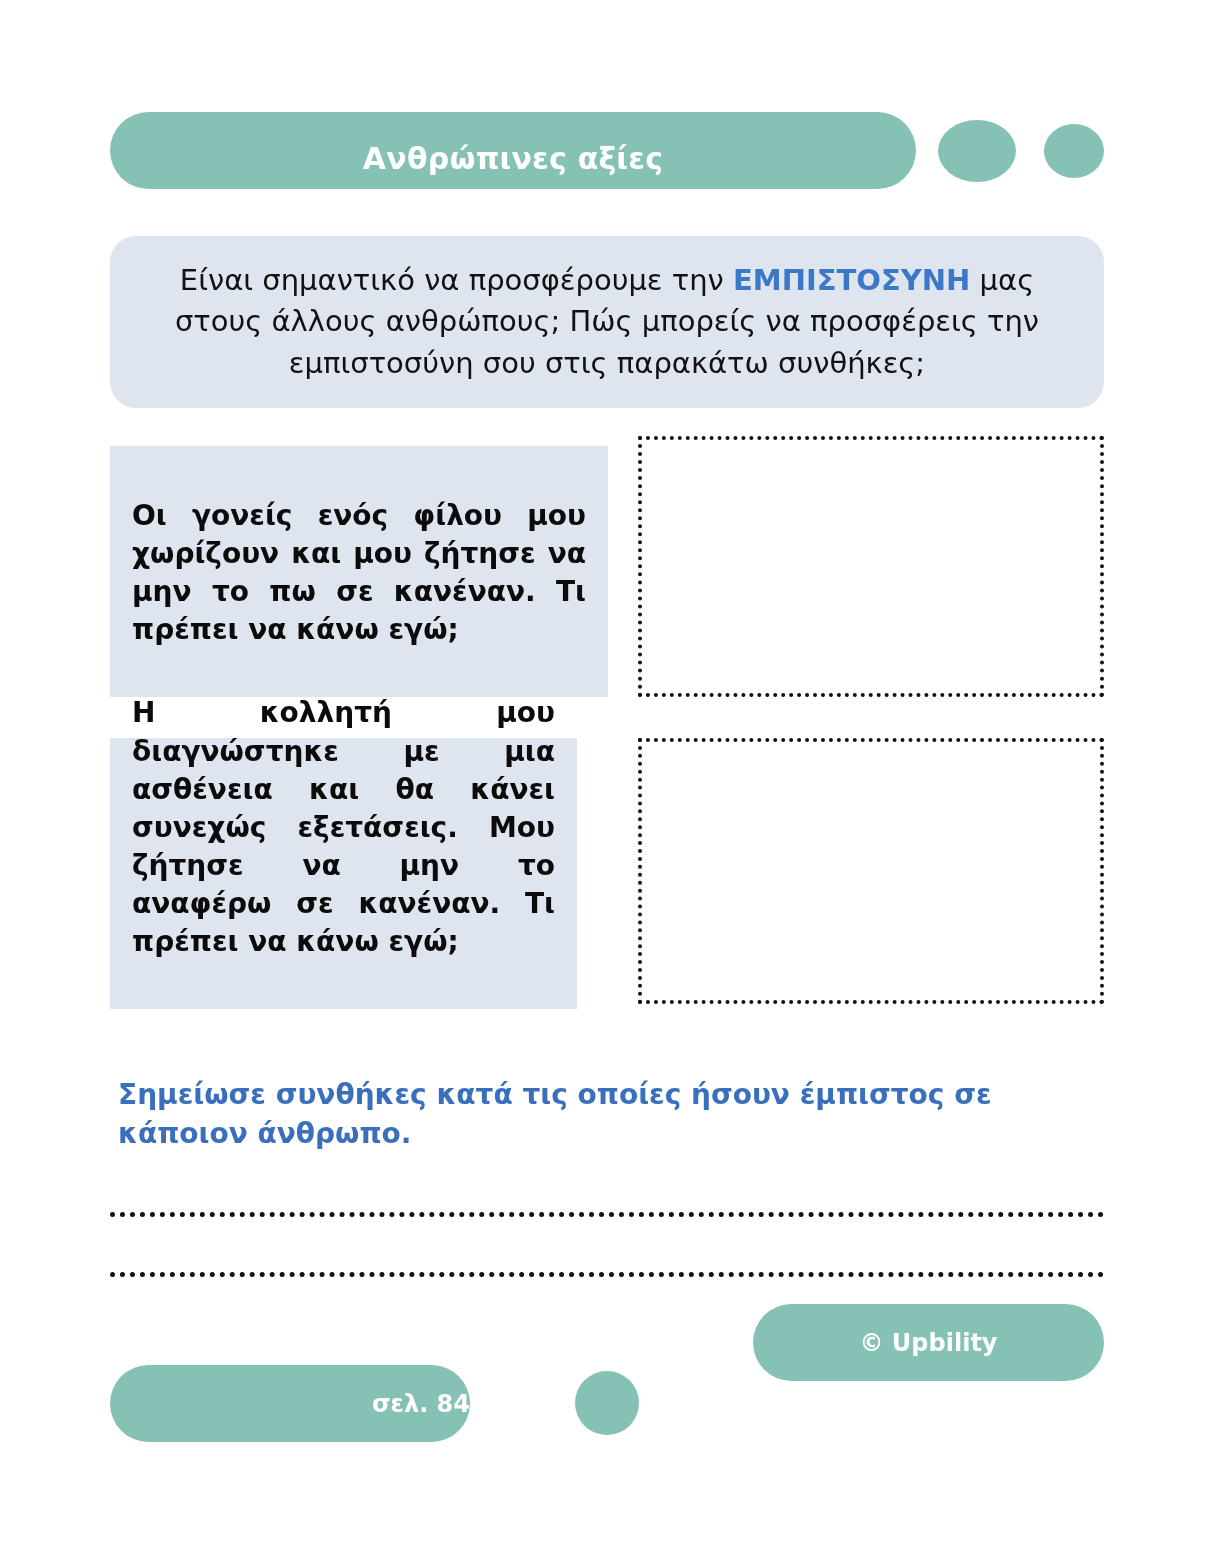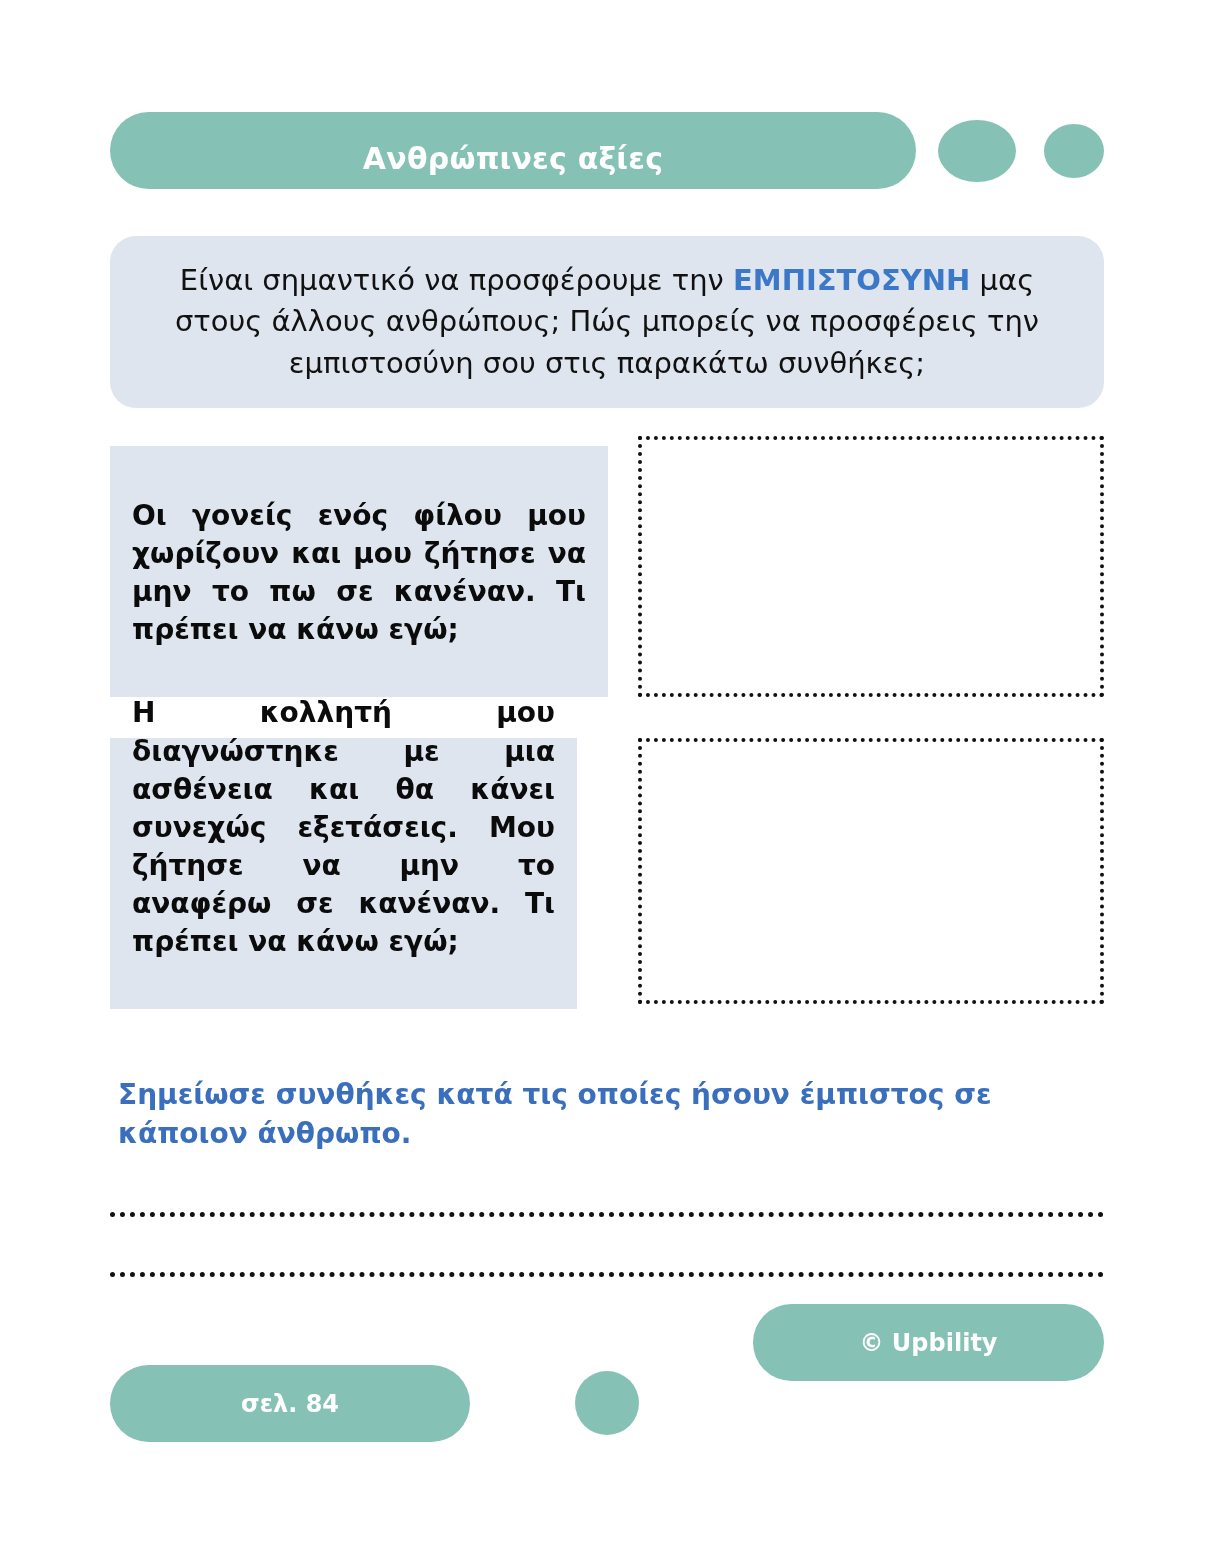--- a/index.html
+++ b/index.html
@@ -182,21 +182,21 @@
   .footer-page-pill {
     position: absolute;
     left: 110px;
     top: 1365px;
     width: 360px;
     height: 77px;
     background: #86c1b5;
     border-radius: 40px;
     display: flex;
     align-items: center;
-    justify-content: center;
+    justify-content: flex-end;
   }
   .footer-dot {
     position: absolute;
     left: 575px;
     top: 1371px;
     width: 64px;
     height: 64px;
     background: #86c1b5;
     border-radius: 50%;
   }

